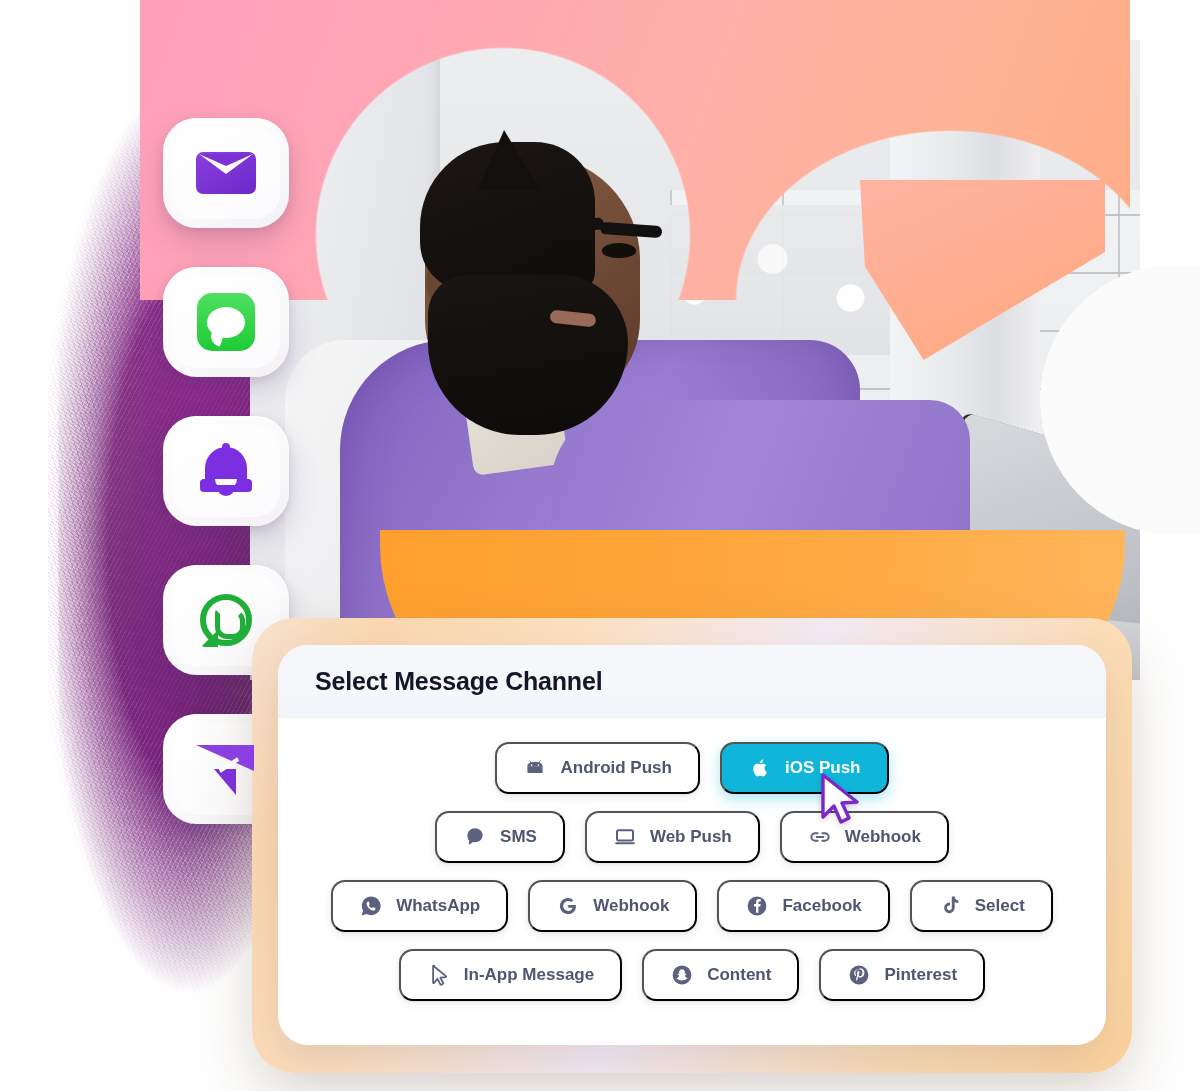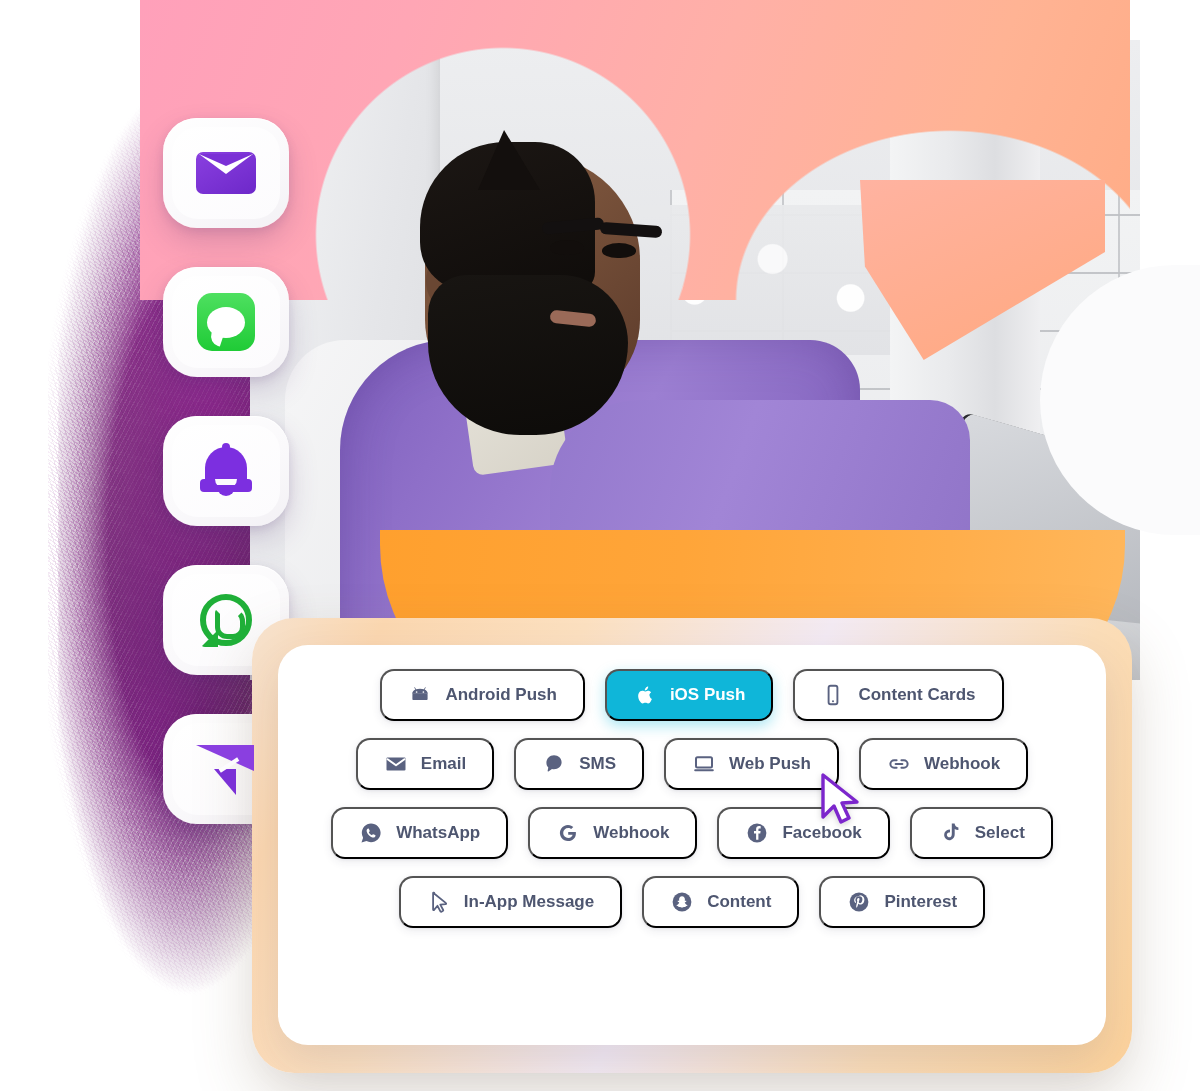--- a/index.html
+++ b/index.html
@@ -429,20 +429,23 @@
           <div class="gl-send-tri2"></div>
           <div class="gl-send-notch"></div>
         </div>
       </div>
     </div>
 
   </div>
 
   <div class="card-outer"></div>
   <div class="card-inner">
+    <div class="card-head">
+      <div class="card-title">Select Message Channel</div>
+    </div>
     <div class="card-body" id="grid">
         <div class="row">
           <button class="chip">
             <span class="ico">
               <svg width="24" height="24" viewBox="0 0 24 24" fill="#5A6280">
                 <path d="M5.2 10.6h13.6c.5 0 .8.4.8.9v4.6c0 .6-.5 1-1 1H5.4c-.6 0-1-.4-1-1v-4.6c0-.5.3-.9.8-.9z"></path>
                 <path d="M7.4 6.6 6.3 4.8a.4.4 0 1 1 .7-.4l1.1 1.9c1.1-.4 2.4-.6 3.9-.6s2.8.2 3.9.6l1.1-1.9a.4.4 0 1 1 .7.4l-1.1 1.8c1.9 1 3.1 2.5 3.3 4.2H4.1c.2-1.7 1.4-3.2 3.3-4.2z"></path>
                 <circle cx="8.6" cy="9" r=".85" fill="#fff"></circle>
                 <circle cx="15.4" cy="9" r=".85" fill="#fff"></circle>
               </svg>
@@ -451,40 +454,22 @@
           </button>
           <button class="chip active">
             <span class="ico">
               <svg width="24" height="24" viewBox="0 0 24 24" fill="#ffffff">
                 <path d="M16.3 12.6c0-2.1 1.7-3.1 1.8-3.2-1-1.4-2.5-1.6-3-1.7-1.3-.1-2.5.8-3.1.8-.6 0-1.6-.7-2.7-.7-1.4 0-2.7.8-3.4 2.1-1.5 2.5-.4 6.3 1 8.4.7 1 1.6 2.1 2.7 2.1 1.1 0 1.5-.7 2.8-.7 1.3 0 1.6.7 2.7.7 1.1 0 1.9-1 2.6-2 .8-1.2 1.1-2.3 1.2-2.4-.1 0-2.3-.9-2.3-3.4z"></path>
                 <path d="M14.3 6.3c.6-.7 1-1.7.9-2.7-.9 0-1.9.6-2.5 1.3-.6.6-1 1.6-.9 2.6 1 .1 2-.5 2.5-1.2z"></path>
               </svg>
             </span>
             <span>iOS Push</span>
           </button>
-          <button class="chip">
-            <span class="ico">
-              <svg width="24" height="24" viewBox="0 0 24 24" fill="#5A6280">
-                <rect x="7.6" y="2.8" width="8.8" height="18.4" rx="2" fill="none" stroke="#5A6280" stroke-width="1.9"></rect>
-                <circle cx="12" cy="18.3" r="1" fill="#5A6280"></circle>
-              </svg>
-            </span>
-            <span>Content Cards</span>
-          </button>
         </div>
         <div class="row">
-          <button class="chip">
-            <span class="ico">
-              <svg width="24" height="24" viewBox="0 0 24 24" fill="#5A6280">
-                <path d="M3.4 5.6h17.2c.5 0 .9.4.9.9v11c0 .5-.4.9-.9.9H3.4a.9.9 0 0 1-.9-.9v-11c0-.5.4-.9.9-.9z"></path>
-                <path d="M3.6 7.2 12 13.3l8.4-6.1" fill="none" stroke="#fff" stroke-width="2" stroke-linecap="round" stroke-linejoin="round"></path>
-              </svg>
-            </span>
-            <span>Email</span>
-          </button>
           <button class="chip">
             <span class="ico">
               <svg width="24" height="24" viewBox="0 0 24 24" fill="#5A6280">
                 <path d="M12 3.2c4.3 0 7.6 3 7.6 7 0 4-3.3 7-7.6 7-.7 0-1.4-.1-2-.2l-3.6 2.4c-.4.3-.9 0-.8-.5l.7-3.3c-1.2-1.3-1.9-3-1.9-4.9 0-4 3.3-7.5 7.6-7.5z"></path>
               </svg>
             </span>
             <span>SMS</span>
           </button>
           <button class="chip">
             <span class="ico">

